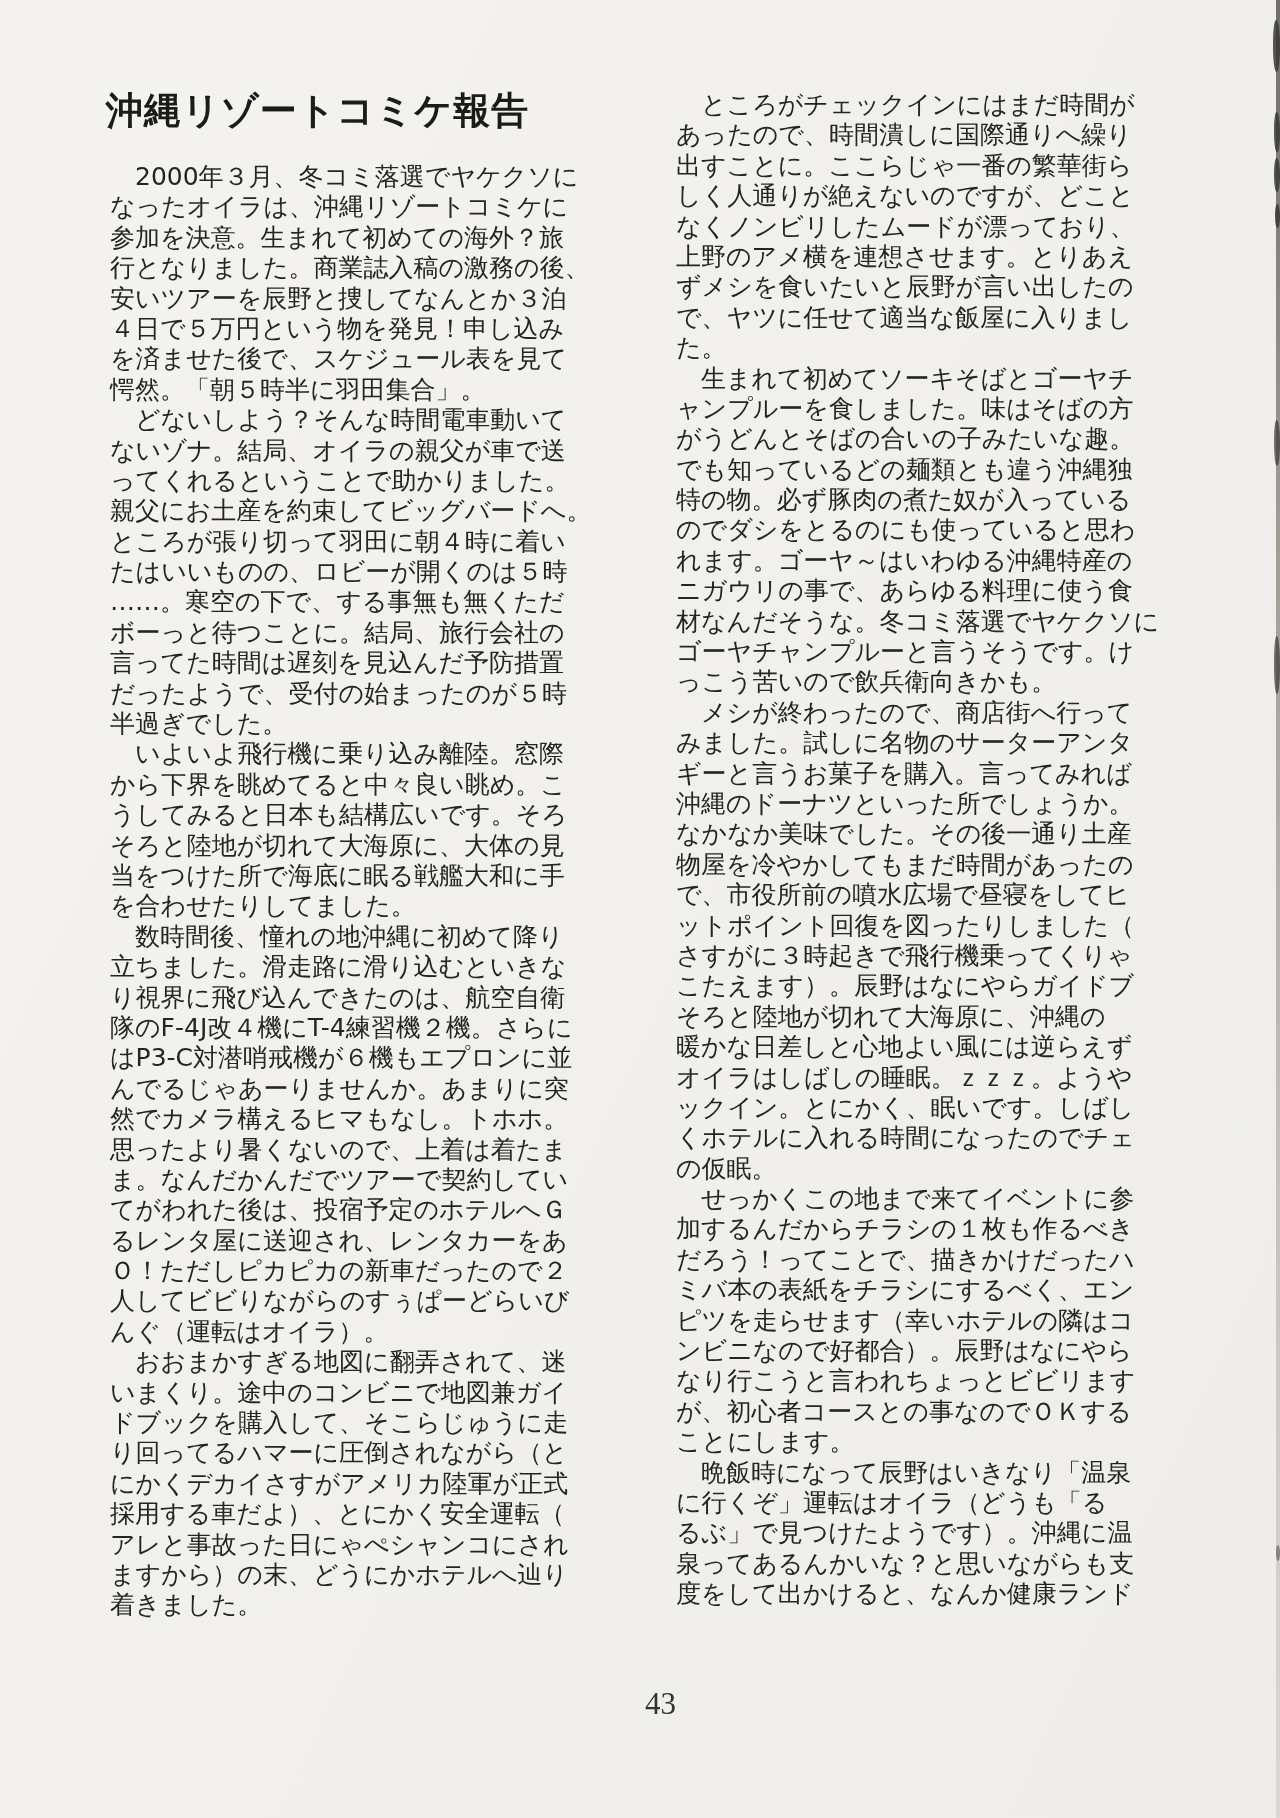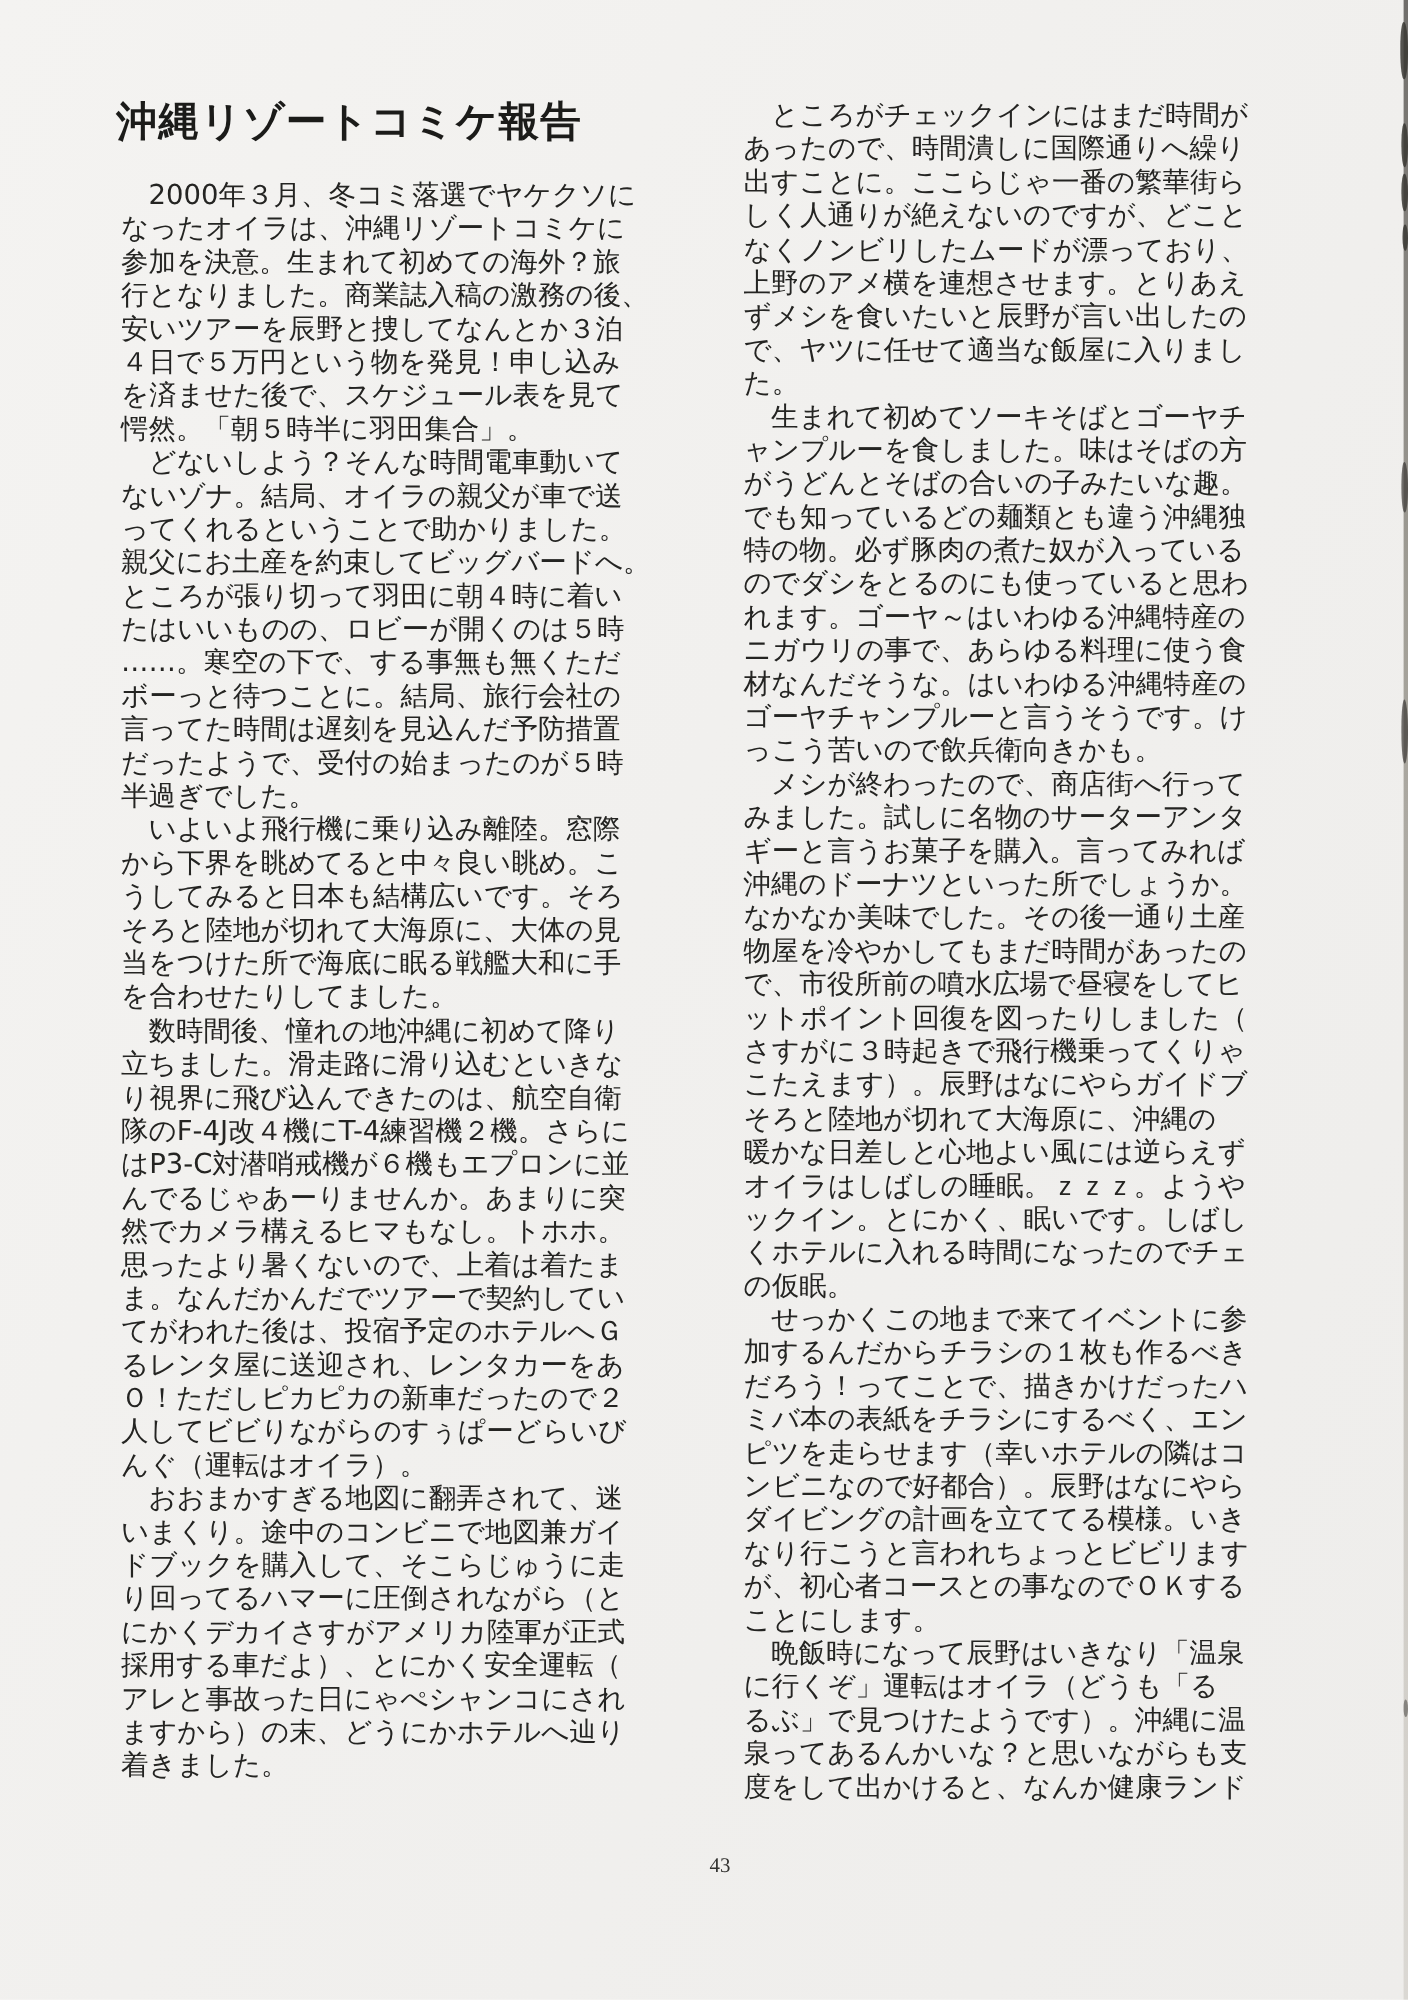--- a/index.html
+++ b/index.html
@@ -48,21 +48,21 @@
     line-height: 30.4px;
     font-size: 25px;
     white-space: nowrap;
     color: #242422;
   }
   .page-number {
     position: absolute;
     left: 645px;
     top: 1686px;
     font-family: "Liberation Serif", "DejaVu Serif", serif;
-    font-size: 19px;
+    font-size: 31px;
     color: #333331;
   }
   .scan-edge {
     position: absolute;
     top: 0;
     right: 0;
     width: 4px;
     height: 100%;
     background: linear-gradient(to bottom,
       #45433f 0%, #56534e 8%, #6b6862 18%, #868379 30%,
@@ -152,21 +152,21 @@
       <div class="text-line">で、ヤツに任せて適当な飯屋に入りまし</div>
       <div class="text-line">た。</div>
       <div class="text-line">　生まれて初めてソーキそばとゴーヤチ</div>
       <div class="text-line">ャンプルーを食しました。味はそばの方</div>
       <div class="text-line">がうどんとそばの合いの子みたいな趣。</div>
       <div class="text-line">でも知っているどの麺類とも違う沖縄独</div>
       <div class="text-line">特の物。必ず豚肉の煮た奴が入っている</div>
       <div class="text-line">のでダシをとるのにも使っていると思わ</div>
       <div class="text-line">れます。ゴーヤ～はいわゆる沖縄特産の</div>
       <div class="text-line">ニガウリの事で、あらゆる料理に使う食</div>
-      <div class="text-line">材なんだそうな。はいわゆる沖縄特産の</div>
+      <div class="text-line">材なんだそうな。冬コミ落選でヤケクソに</div>
       <div class="text-line">ゴーヤチャンプルーと言うそうです。け</div>
       <div class="text-line">っこう苦いので飲兵衛向きかも。</div>
       <div class="text-line">　メシが終わったので、商店街へ行って</div>
       <div class="text-line">みました。試しに名物のサーターアンタ</div>
       <div class="text-line">ギーと言うお菓子を購入。言ってみれば</div>
       <div class="text-line">沖縄のドーナツといった所でしょうか。</div>
       <div class="text-line">なかなか美味でした。その後一通り土産</div>
       <div class="text-line">物屋を冷やかしてもまだ時間があったの</div>
       <div class="text-line">で、市役所前の噴水広場で昼寝をしてヒ</div>
       <div class="text-line">ットポイント回復を図ったりしました（</div>
@@ -177,21 +177,20 @@
       <div class="text-line">オイラはしばしの睡眠。ｚｚｚ。ようや</div>
       <div class="text-line">ックイン。とにかく、眠いです。しばし</div>
       <div class="text-line">くホテルに入れる時間になったのでチェ</div>
       <div class="text-line">の仮眠。</div>
       <div class="text-line">　せっかくこの地まで来てイベントに参</div>
       <div class="text-line">加するんだからチラシの１枚も作るべき</div>
       <div class="text-line">だろう！ってことで、描きかけだったハ</div>
       <div class="text-line">ミバ本の表紙をチラシにするべく、エン</div>
       <div class="text-line">ピツを走らせます（幸いホテルの隣はコ</div>
       <div class="text-line">ンビニなので好都合）。辰野はなにやら</div>
-      <div class="text-line">ダイビングの計画を立ててる模様。いき</div>
       <div class="text-line">なり行こうと言われちょっとビビリます</div>
       <div class="text-line">が、初心者コースとの事なのでＯＫする</div>
       <div class="text-line">ことにします。</div>
       <div class="text-line">　晩飯時になって辰野はいきなり「温泉</div>
       <div class="text-line">に行くぞ」運転はオイラ（どうも「る</div>
       <div class="text-line">るぶ」で見つけたようです）。沖縄に温</div>
       <div class="text-line">泉ってあるんかいな？と思いながらも支</div>
       <div class="text-line">度をして出かけると、なんか健康ランド</div>
     </div>
 

